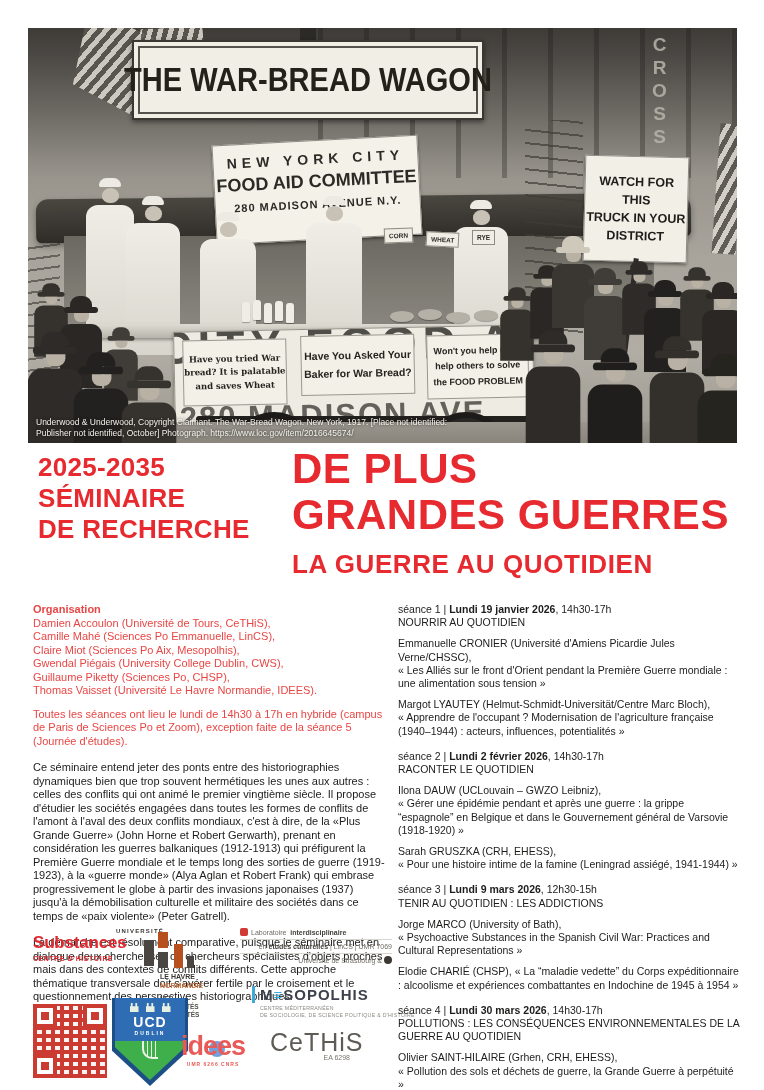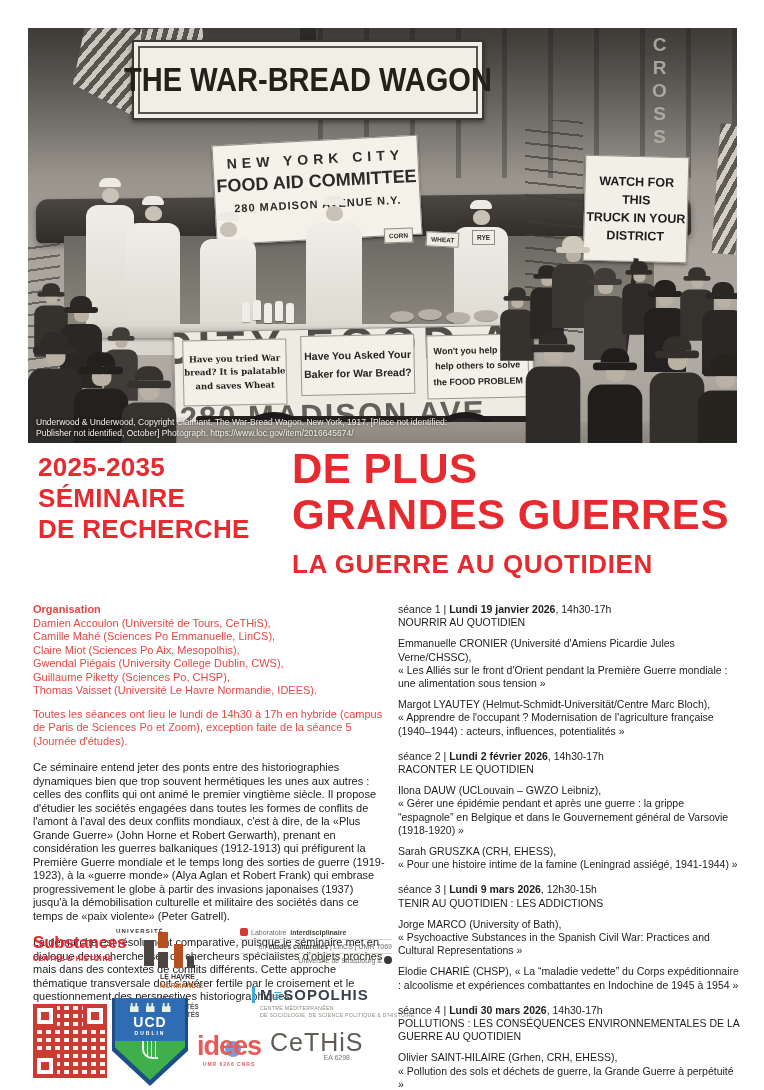--- a/index.html
+++ b/index.html
@@ -108,21 +108,21 @@
   .ucd{position:absolute;left:112px;top:998px;width:76px;height:88px;background:#1d4f86;
     clip-path:polygon(0 0,100% 0,100% 60%,50% 100%,0 60%);}
   .ucd-in{position:absolute;left:3px;top:0;width:70px;height:82px;clip-path:polygon(0 0,100% 0,100% 60%,50% 100%,0 60%);
     background:linear-gradient(180deg,#2e6db4 0 52%,#3faf4c 52% 100%);text-align:center;color:#fff;}
   .ucd-castles{display:flex;justify-content:center;gap:7px;margin-top:5px;}
   .ucd-castles i{width:9px;height:9px;background:#e8f0e2;display:block;clip-path:polygon(0 35%,15% 35%,15% 0,35% 0,35% 35%,65% 35%,65% 0,85% 0,85% 35%,100% 35%,100% 100%,0 100%);}
   .ucd-txt{font-size:14px;font-weight:800;letter-spacing:1px;margin-top:2px;}
   .ucd-sub{font-size:5px;font-weight:700;letter-spacing:2px;}
   .ucd-harp{width:14px;height:16px;margin:5px auto 0;border-left:2px solid #eaf4e6;border-bottom:2px solid #eaf4e6;border-radius:0 0 0 10px;
     background:repeating-linear-gradient(90deg,transparent 0 3px,#eaf4e6 3px 4px);}
-  .idees{position:absolute;left:194px;top:1032px;width:70px;text-align:center;}
+  .idees{position:absolute;left:178px;top:1032px;width:70px;text-align:center;}
   .idees-name{position:relative;font-size:27px;font-weight:800;color:#e95a57;letter-spacing:-1px;line-height:28px;}
   .idees-circle{position:absolute;left:31px;top:9px;width:16px;height:16px;background:#5a8fd6;border-radius:50%;opacity:.85;}
   .idees-name span{position:relative;}
   .idees-sub{font-size:5px;font-weight:700;color:#e95a57;letter-spacing:1px;margin-top:1px;}
   .cethis{position:absolute;left:270px;top:1028px;width:80px;}
   .cethis-name{font-size:25px;font-weight:300;color:#5f5b56;letter-spacing:1px;}
   .cethis-sub{font-size:7px;color:#7a766f;text-align:right;margin-top:-3px;}
 
   
   .sessions{position:absolute;left:398px;top:603px;width:342px;font-size:10.5px;line-height:13.2px;color:var(--ink);}

